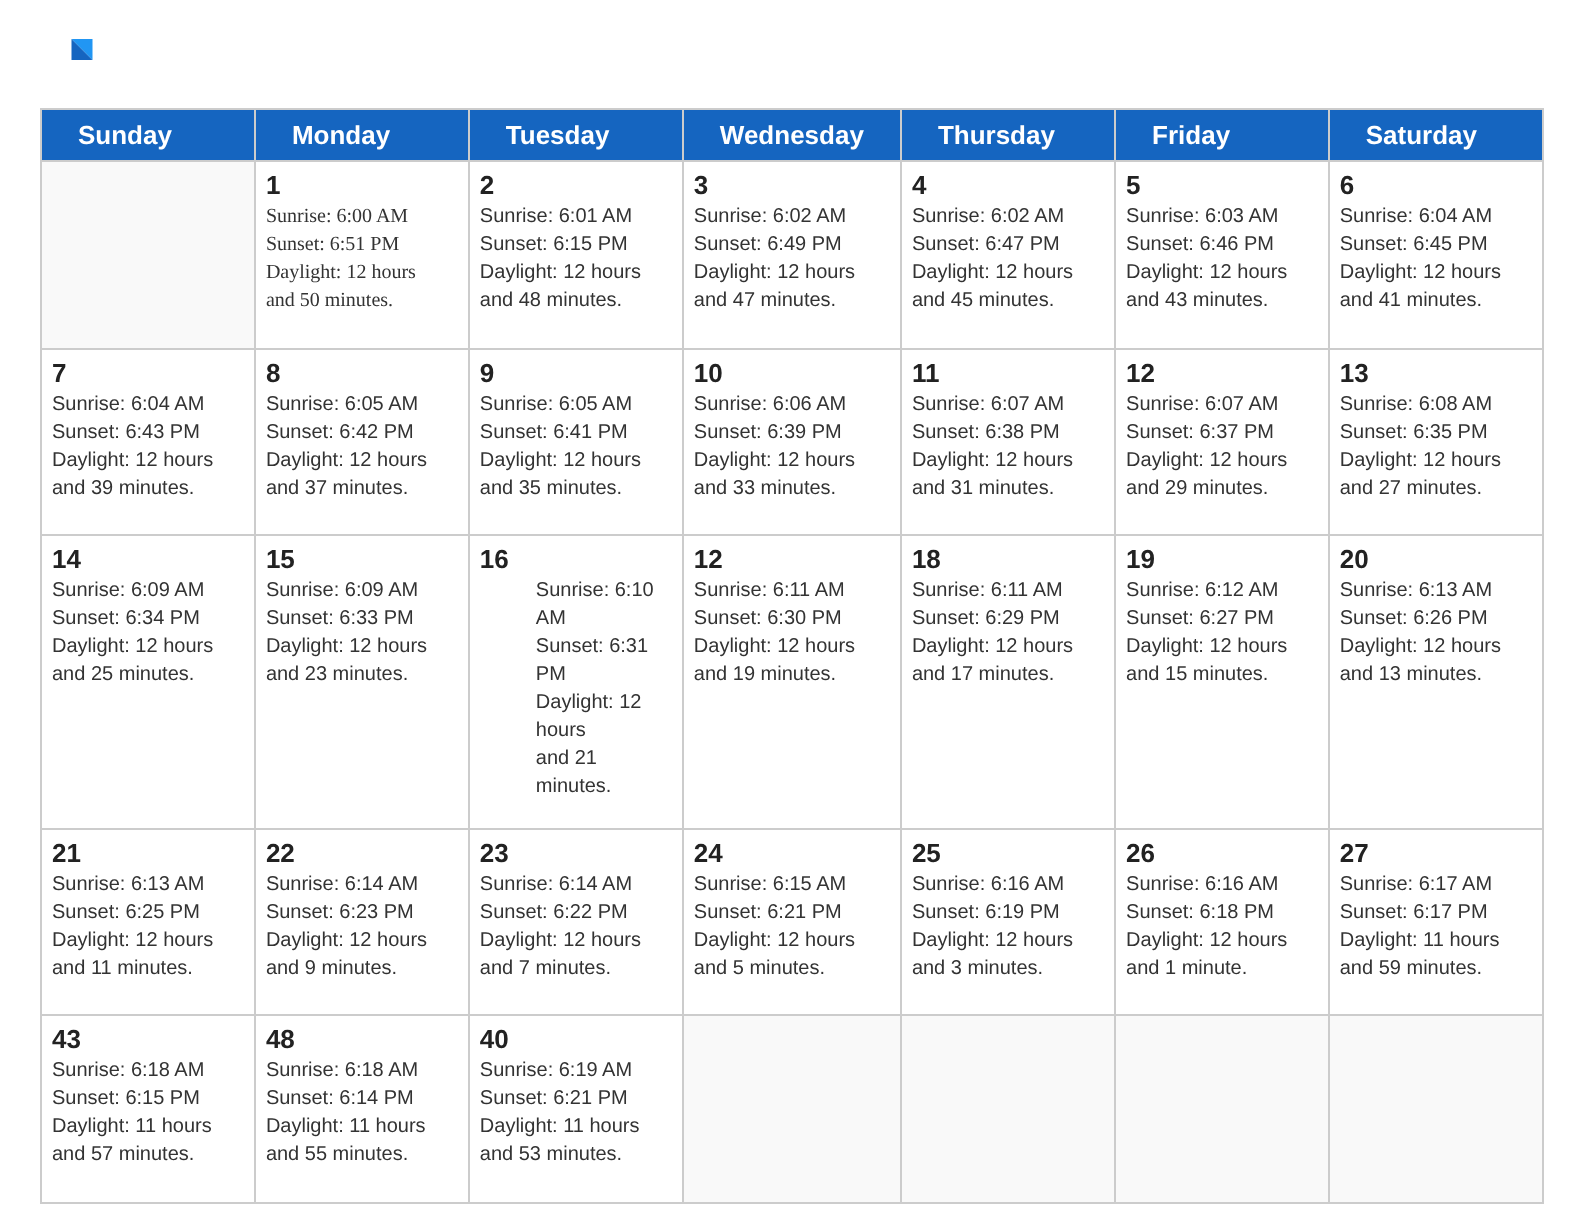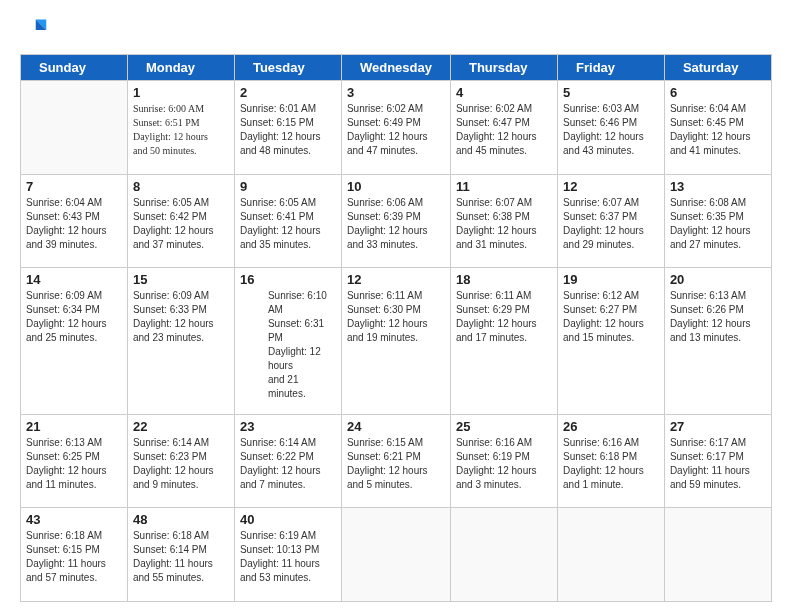--- a/index.html
+++ b/index.html
@@ -332,21 +332,21 @@
           <td>
             <span class="day-num">48</span>
             <div class="day-info" style="white-space: pre-line;">Sunrise: 6:18 AM
 Sunset: 6:14 PM
 Daylight: 11 hours
 and 55 minutes.</div>
           </td>
           <td>
             <span class="day-num">40</span>
             <div class="day-info" style="white-space: pre-line;">Sunrise: 6:19 AM
-Sunset: 10:13 PM
+Sunset: 6:21 PM
 Daylight: 11 hours
 and 53 minutes.</div>
           </td>
           <td class="empty-cell"></td>
           <td class="empty-cell"></td>
           <td class="empty-cell"></td>
           <td class="empty-cell"></td>
         </tr>
       </tbody>
   </table>

